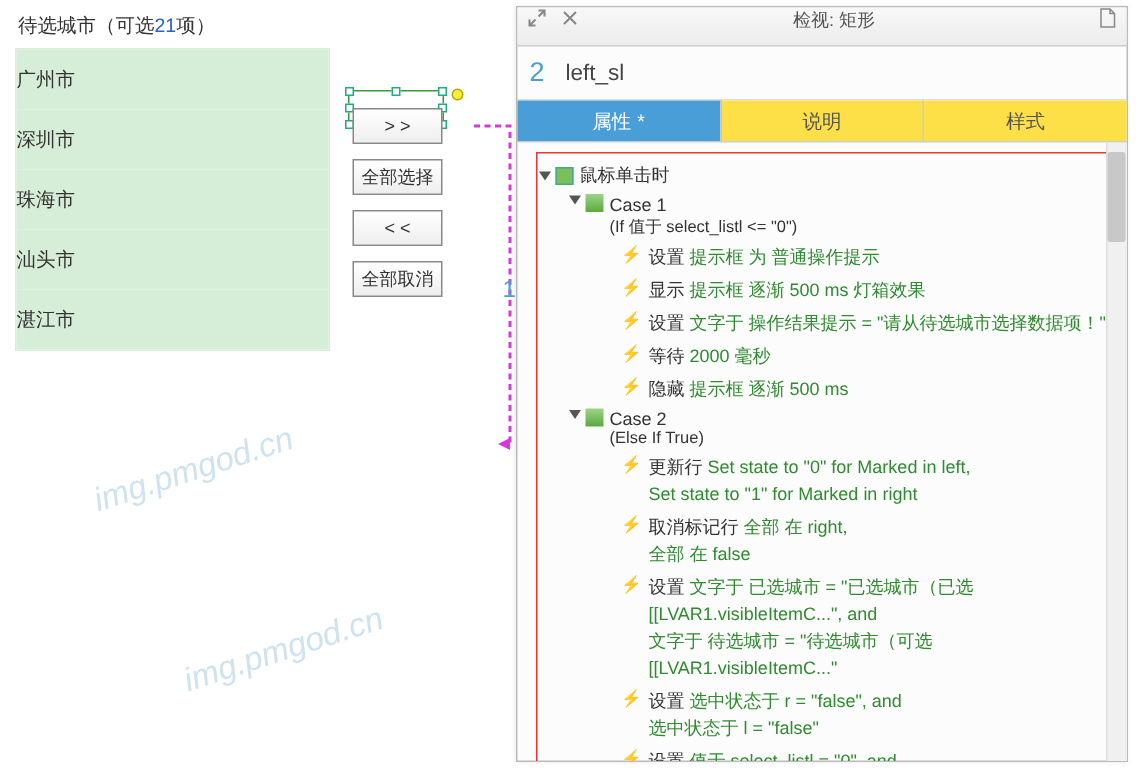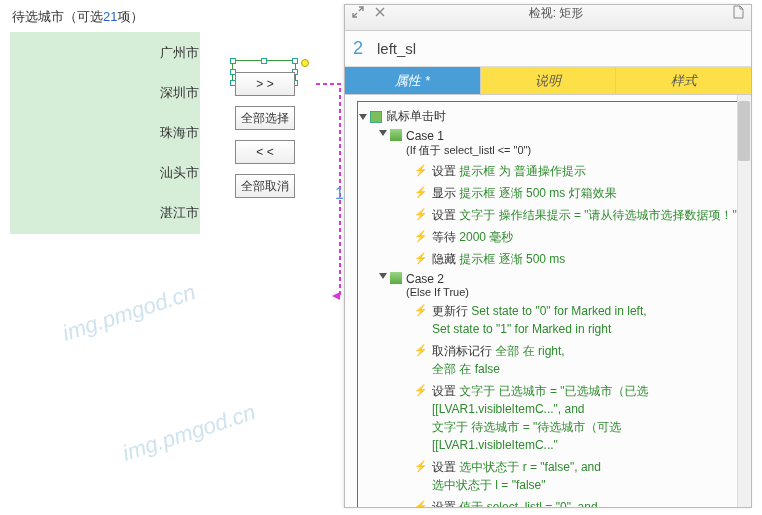--- a/index.html
+++ b/index.html
@@ -1,22 +1,22 @@
 <!DOCTYPE html>
 <html><head>
 <meta charset="utf-8">
 <style>
 * { box-sizing: border-box; margin: 0; padding: 0; }
 body { font-family: "Microsoft YaHei", Arial, sans-serif; font-size: 12px; background: #fff; width: 762px; height: 515px; position: relative; overflow: hidden; }
 
-.left-panel { position: absolute; left: 10px; top: 4px; width: 190px; }
+.left-panel { position: absolute; left: 10px; top: 4px; width: 210px; }
 .left-header { padding: 4px 2px 6px; font-size: 13px; color: #333; }
 .left-header .count { color: #2862d0; }
 .city-list { border: 1px solid #d8ecd8; }
-.city-item { background: #d6edd7; color: #333; text-align: right; height: 40px; line-height: 40px; font-size: 13px; }
+.city-item { background: #d6edd7; color: #333; text-align: left; height: 40px; line-height: 40px; font-size: 13px; }
 
 .middle-controls { position: absolute; left: 235px; top: 72px; width: 70px; }
 .ctrl-btn { width: 60px; height: 24px; border: 1px solid #888; background: linear-gradient(#fff,#eee); font-size: 12px; text-align: center; line-height: 22px; margin-bottom: 10px; cursor: pointer; color: #333; }
 .sel-top { position: absolute; left: 232px; top: 38px; width: 88px; height: 56px; }
 .sel-box { position: absolute; border: 1px solid #3a9b3a; background: rgba(255,255,255,0.3); }
 .handle { position: absolute; width: 6px; height: 6px; background: #fff; border: 1px solid #2a8; }
 .handle.tl{left:-3px;top:-3px}.handle.tr{right:-3px;top:-3px}.handle.bl{left:-3px;bottom:-3px}.handle.br{right:-3px;bottom:-3px}
 .handle.tm{left:50%;margin-left:-3px;top:-3px}.handle.bm{left:50%;margin-left:-3px;bottom:-3px}
 .handle.ml{left:-3px;top:50%;margin-top:-3px}.handle.mr{right:-3px;top:50%;margin-top:-3px}
 .yellow-dot { position:absolute; width:8px; height:8px; border-radius:50%; background:#ffeb3b; border:1px solid #aa0; right:-14px; top:-2px; }
@@ -27,21 +27,21 @@
 .insp-titlebar { height: 26px; background: linear-gradient(#f8f8f8,#ececec); border-bottom:1px solid #ccc; display:flex; padding:0 6px; color:#555; font-size:12px; }
 .insp-titlebar .tb-left { display:flex; gap:8px; }
 .insp-titlebar .tb-title { flex:1; text-align:center; }
 .insp-titlebar .tb-right { width:20px; text-align:right; }
 .ic { width:14px; height:14px; display:inline-block; }
 
 .insp-name { display:flex; align-items:center; height:36px; border-bottom:1px solid #ddd; padding:0 8px; }
 .insp-name .badge { color:#4a9ed8; font-size:18px; width:24px; }
 .insp-name .val { font-size:15px; color:#444; }
 
-.insp-tabs { display:flex; height:28px; border-bottom:1px solid #ccc;font-style:italic; }
+.insp-tabs { display:flex; height:28px; border-bottom:1px solid #ccc; }
 .tab { flex:1; text-align:center; line-height:28px; font-size:13px; border-right:1px solid #ccc; background:#fde047; color:#555; cursor:pointer; }
 .tab:last-child{border-right:none}
 .tab.active { background:#4a9ed8; color:#fff; position:relative; }
 .tab .star { margin-left:4px; color:#fff; }
 
 .insp-body { flex:1; overflow:auto; position:relative; padding:4px 4px 4px 10px; }
 .red-box { border:1px solid #e33; margin:2px; padding:4px 2px 8px 2px; }
 .evt-row { display:flex; align-items:center; gap:4px; padding:2px 0; }
 .tri { width:0;height:0;border-top:4px solid transparent;border-bottom:4px solid transparent;border-left:6px solid #555; display:inline-block; }
 .tri.open { transform: rotate(90deg); }

